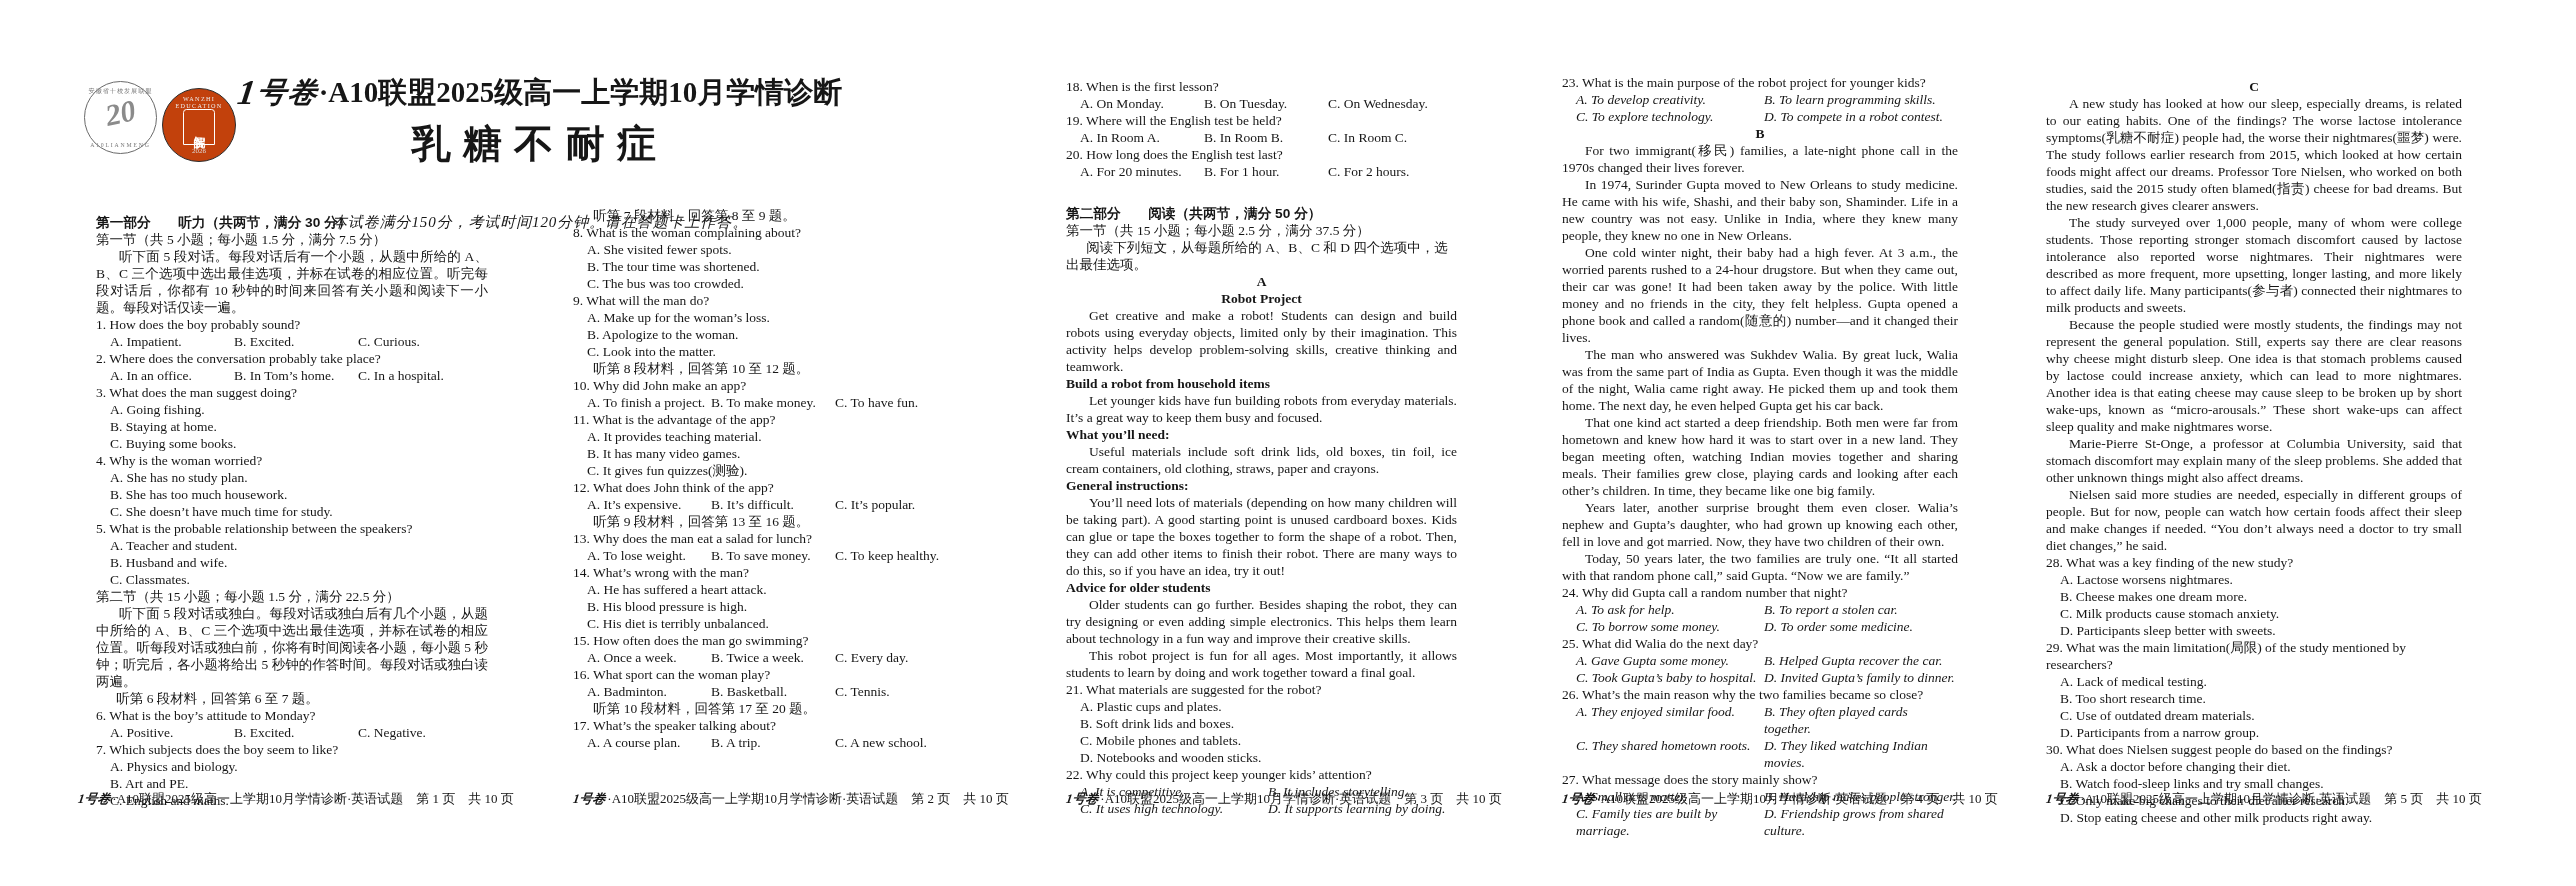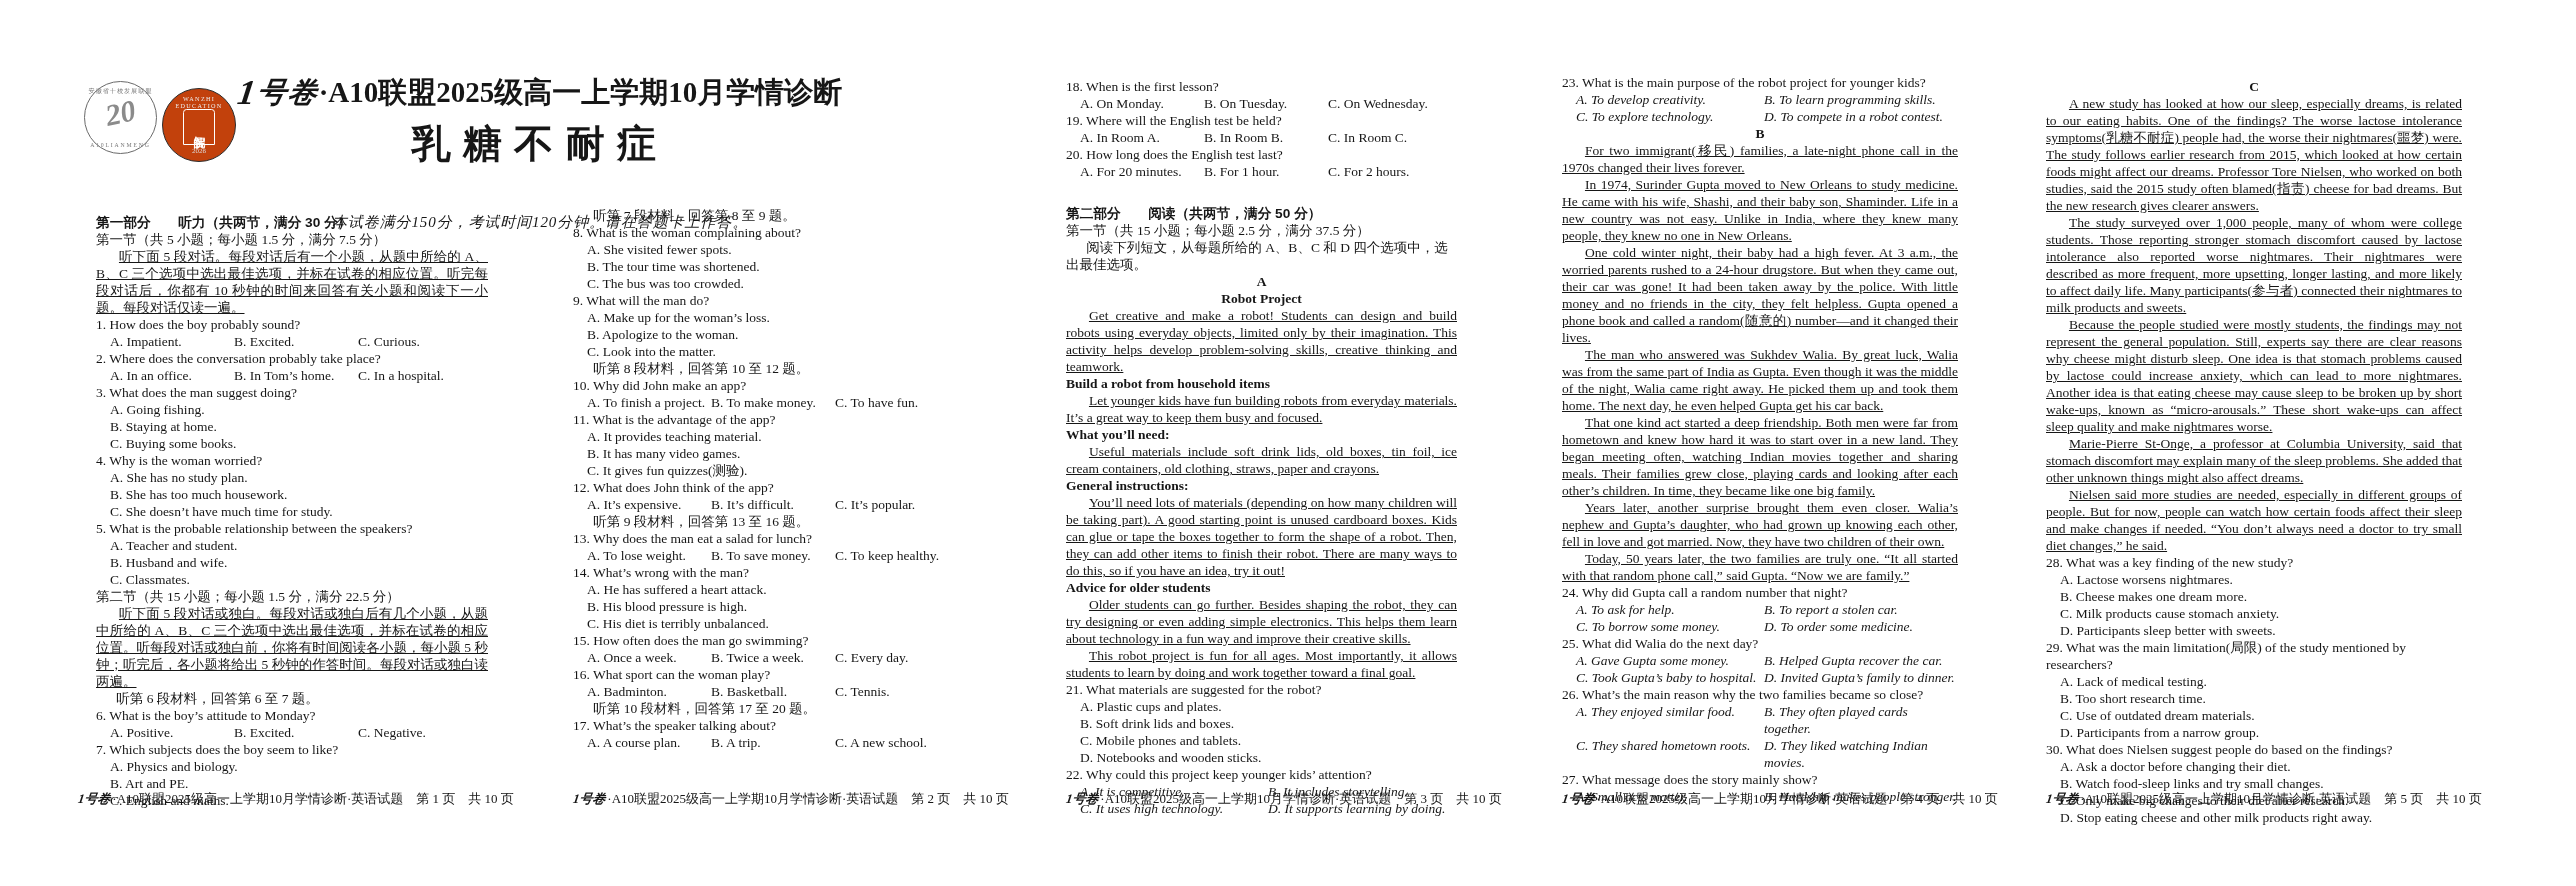--- a/index.html
+++ b/index.html
@@ -34,21 +34,21 @@
   .col{position:absolute;font-size:13.5px;line-height:17px;}
   .c1{left:72px;  top:214px;width:392px;margin-left:24px;}
   .c2{left:573px; top:207px;width:392px;}
   .c3{left:1066px;top:78px; width:391px;}
   .c4{left:1562px;top:74px; width:396px;}
   .c5{left:2046px;top:78px; width:416px;}
 
   .h{font-weight:bold;font-family:"Liberation Sans","DejaVu Sans",sans-serif;font-size:13.7px;}
   .l{}
   .il{text-indent:1.5em;}
-  .cp,.ep{text-align:justify;text-indent:1.7em;text-decoration:underline;}
+  .cp,.ep{text-align:justify;text-indent:1.7em;}
   .q{}
   .op{padding-left:14px;}
   .o3{display:grid;grid-template-columns:124px 124px 1fr;padding-left:14px;}
   .o2{display:grid;grid-template-columns:188px 1fr;padding-left:14px;font-style:italic;}
   .ctr{text-align:center;font-weight:bold;}
   .b{font-weight:bold;}
   .gap{height:25px;}
 
   
   .foot{position:absolute;top:790px;font-size:13px;text-align:center;white-space:nowrap;}
@@ -276,20 +276,24 @@
       </div>
       <div class="o2">
         <span>C. They shared hometown roots.</span>
         <span>D. They liked watching Indian movies.</span>
       </div>
       <div class="q">27. What message does the story mainly show?</div>
       <div class="o2">
         <span>A. Small acts matter.</span>
         <span>B. Hardship makes people stronger.</span>
       </div>
+      <div class="o2">
+        <span>C. Family ties are built by marriage.</span>
+        <span>D. Friendship grows from shared culture.</span>
+      </div>
     </div>
   <div class="col c5">
       <div class="ctr">C</div>
       <div class="ep">A new study has looked at how our sleep, especially dreams, is related to our eating habits. One of the findings? The worse lactose intolerance symptoms(乳糖不耐症) people had, the worse their nightmares(噩梦) were. The study follows earlier research from 2015, which looked at how certain foods might affect our dreams. Professor Tore Nielsen, who worked on both studies, said the 2015 study often blamed(指责) cheese for bad dreams. But the new research gives clearer answers.</div>
       <div class="ep">The study surveyed over 1,000 people, many of whom were college students. Those reporting stronger stomach discomfort caused by lactose intolerance also reported worse nightmares. Their nightmares were described as more frequent, more upsetting, longer lasting, and more likely to affect daily life. Many participants(参与者) connected their nightmares to milk products and sweets.</div>
       <div class="ep">Because the people studied were mostly students, the findings may not represent the general population. Still, experts say there are clear reasons why cheese might disturb sleep. One idea is that stomach problems caused by lactose could increase anxiety, which can lead to more nightmares. Another idea is that eating cheese may cause sleep to be broken up by short wake-ups, known as “micro-arousals.” These short wake-ups can affect sleep quality and make nightmares worse.</div>
       <div class="ep">Marie-Pierre St-Onge, a professor at Columbia University, said that stomach discomfort may explain many of the sleep problems. She added that other unknown things might also affect dreams.</div>
       <div class="ep">Nielsen said more studies are needed, especially in different groups of people. But for now, people can watch how certain foods affect their sleep and make changes if needed. “You don’t always need a doctor to try small diet changes,” he said.</div>
       <div class="q">28. What was a key finding of the new study?</div>
       <div class="op">A. Lactose worsens nightmares.</div>

